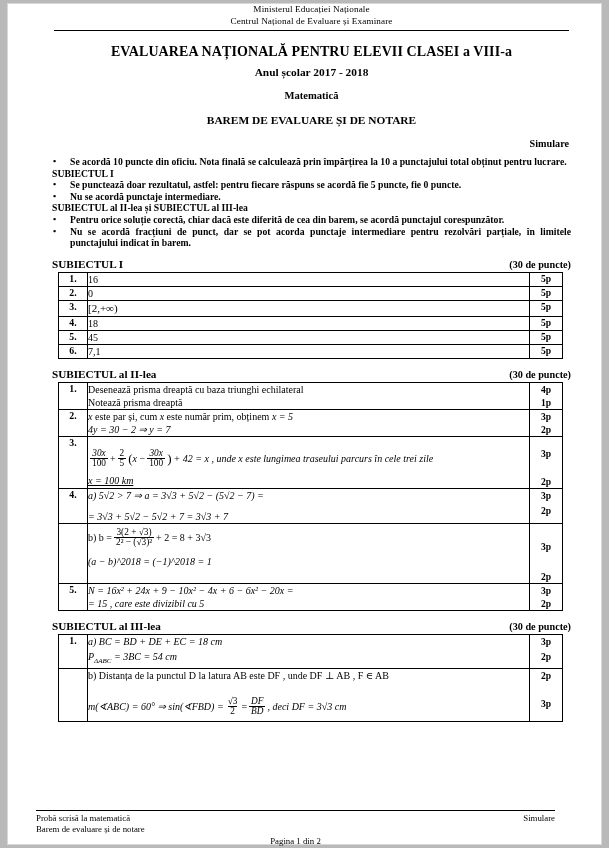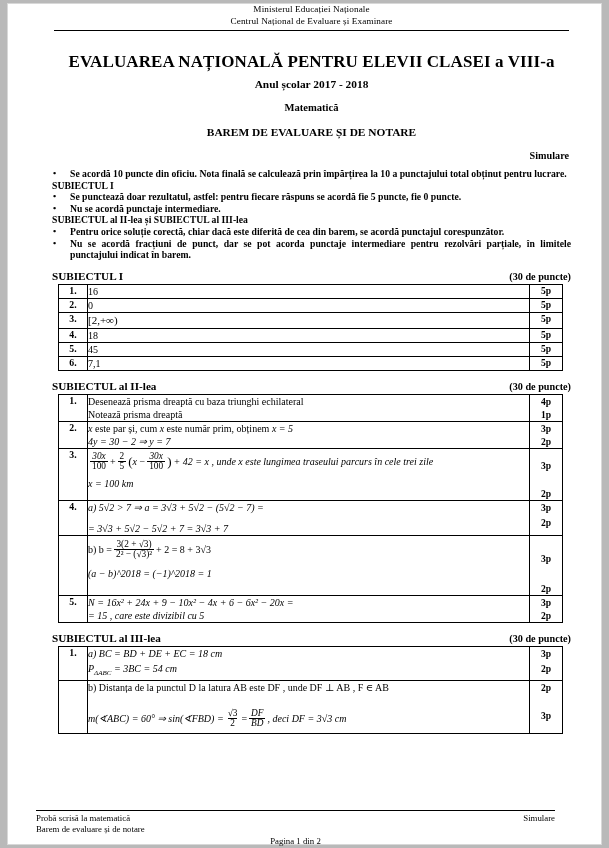--- a/index.html
+++ b/index.html
@@ -37,23 +37,23 @@
     font-size: 9.2px;
     line-height: 11.5px;
     letter-spacing: 0.1px;
   }
   .rule {
     border-top: 1.4px solid #000;
     margin: 3px 2px 0 2px;
   }
   .title-block { text-align: center; }
   .t1 {
-    font-size: 17px;
-    font-weight: bold;
-    margin-top: 21px;
+    font-size: 14px;
+    font-weight: bold;
+    margin-top: 13px;
     letter-spacing: 0.1px;
   }
   .t2 {
     font-size: 11.4px;
     font-weight: bold;
     margin-top: 6px;
   }
   .t3 {
     font-size: 10.6px;
     font-weight: bold;
@@ -302,21 +302,21 @@
             </div>
           </td>
           <td class="pt">
             <div class="ptline">3p</div>
             <div class="ptline">2p</div>
           </td>
         </tr>
 
         <tr>
           <td class="num">3.</td>
-          <td class="body" style="padding-top:3px;">
+          <td class="body" style="padding-top:12px;text-decoration:underline;">
             <div class="mline">
               <span class="mrow">
                 <span class="frac">
                   <span class="nu"><i class="v">30x</i></span>
                   <span class="de">100</span>
                 </span>
                 <span class="pl">+</span>
                 <span class="frac">
                   <span class="nu">2</span>
                   <span class="de">5</span>

